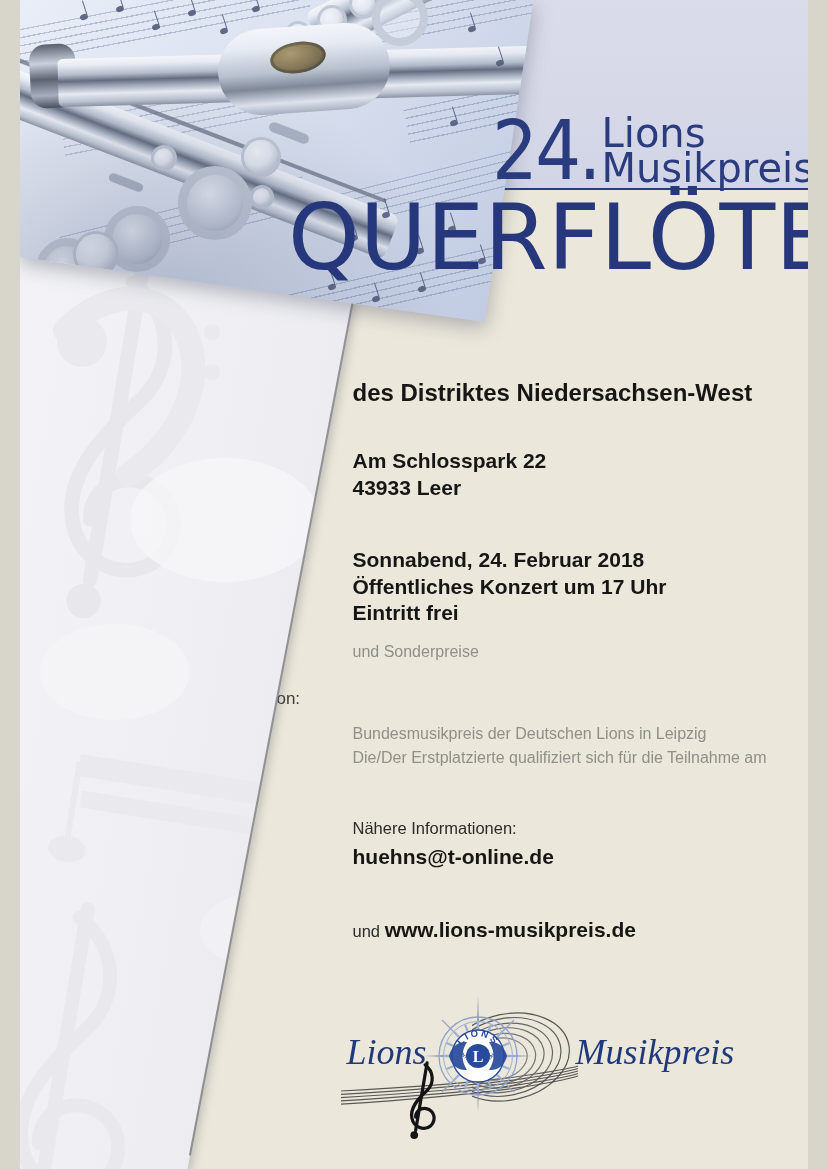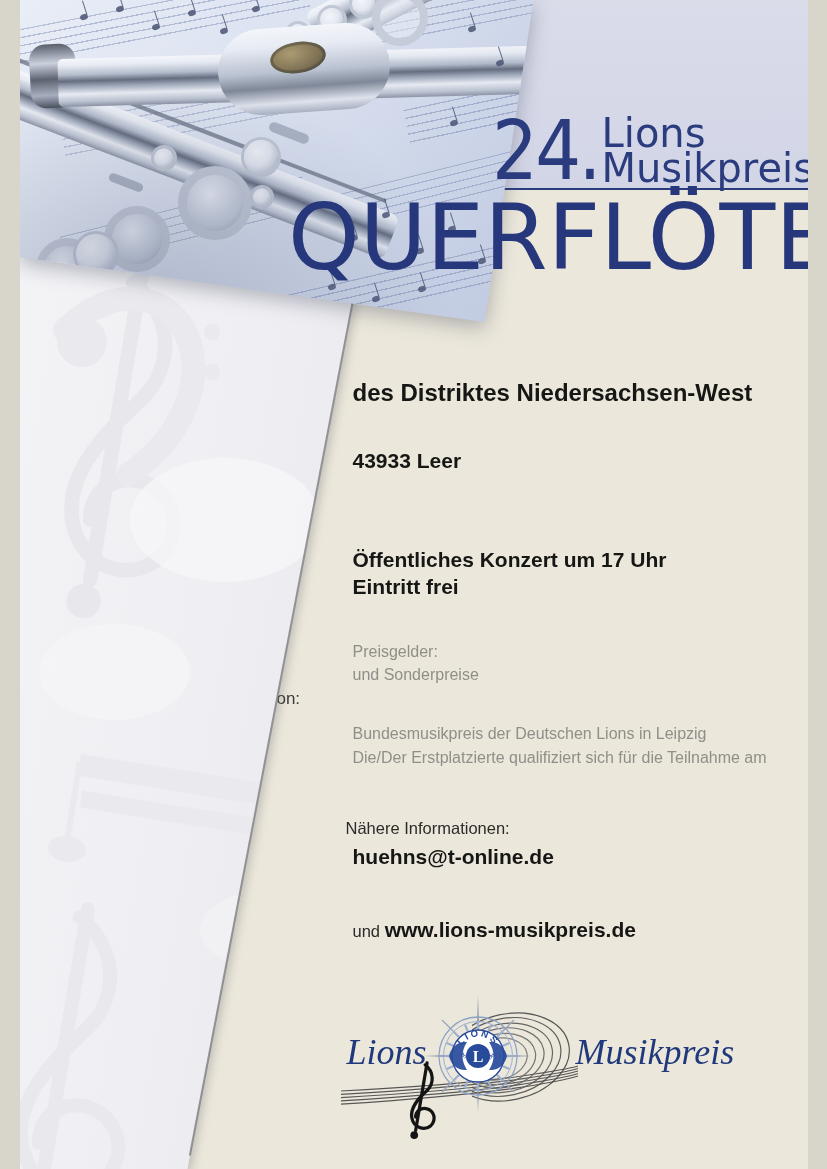--- a/index.html
+++ b/index.html
@@ -72,21 +72,21 @@
 
   
   .content{z-index:5;}
   .subtitle{left:333px;top:379px;font-size:24px;font-weight:bold;color:#161614;}
   .blk-bold{left:333px;font-size:21px;font-weight:bold;color:#161614;line-height:26.5px;}
   .venue{top:448px;}
   .event{top:547px;}
   .gray{left:333px;font-size:16px;color:#8f8f89;line-height:23px;}
   .prizes{top:640px;}
   .qualification{top:722px;line-height:24px;}
-  .info-label{left:326px;top:819px;font-size:16.5px;color:#2b2b29;}
+  .info-label{left:333px;top:819px;font-size:16.5px;color:#2b2b29;}
   .email{left:333px;top:845px;font-size:21px;font-weight:bold;color:#161614;}
   .undline{left:333px;top:918px;font-size:16.5px;color:#2b2b29;}
   .undline .site{font-size:21px;font-weight:bold;color:#161614;}
 
   
   .sponsors{z-index:5;}
   .sp-head{left:50px;top:664px;font-size:17px;line-height:23px;color:#3b3b39;}
   .sp-hartmann{left:46px;top:707px;width:118px;text-align:center;}
   .hr-circle{width:19px;height:19px;border:1.6px solid #24365e;border-radius:50%;margin:0 auto;
              font:italic bold 11px/17px "Liberation Serif",serif;color:#24365e;}
@@ -293,30 +293,31 @@
       <text x="458" y="1062" text-anchor="middle" font-size="16" font-weight="bold" fill="#ffffff" font-family="Liberation Serif, serif">L</text>
     </g>
 
     <use href="#clefShape" transform="translate(389,1062) scale(0.95)" color="#141414"></use>
   </svg>
 
   <div class="content">
     <div class="abs subtitle">des Distriktes Niedersachsen-West</div>
 
     <div class="abs blk-bold venue">
+      <div>Am Schlosspark 22</div>
       <div>43933 Leer</div>
     </div>
 
     <div class="abs blk-bold event">
+      <div>Sonnabend, 24. Februar 2018</div>
       <div>Öffentliches Konzert um 17 Uhr</div>
       <div>Eintritt frei</div>
     </div>
 
     <div class="abs gray prizes">
-      <div>Preisgelder:</div>
       <div>und Sonderpreise</div>
     </div>
 
     <div class="abs gray qualification">
       <div>Bundesmusikpreis der Deutschen Lions in Leipzig</div>
       <div>Die/Der Erstplatzierte qualifiziert sich für die Teilnahme am</div>
     </div>
 
     <div class="abs info-label">Nähere Informationen:</div>
     <div class="abs email">huehns@t-online.de</div>

